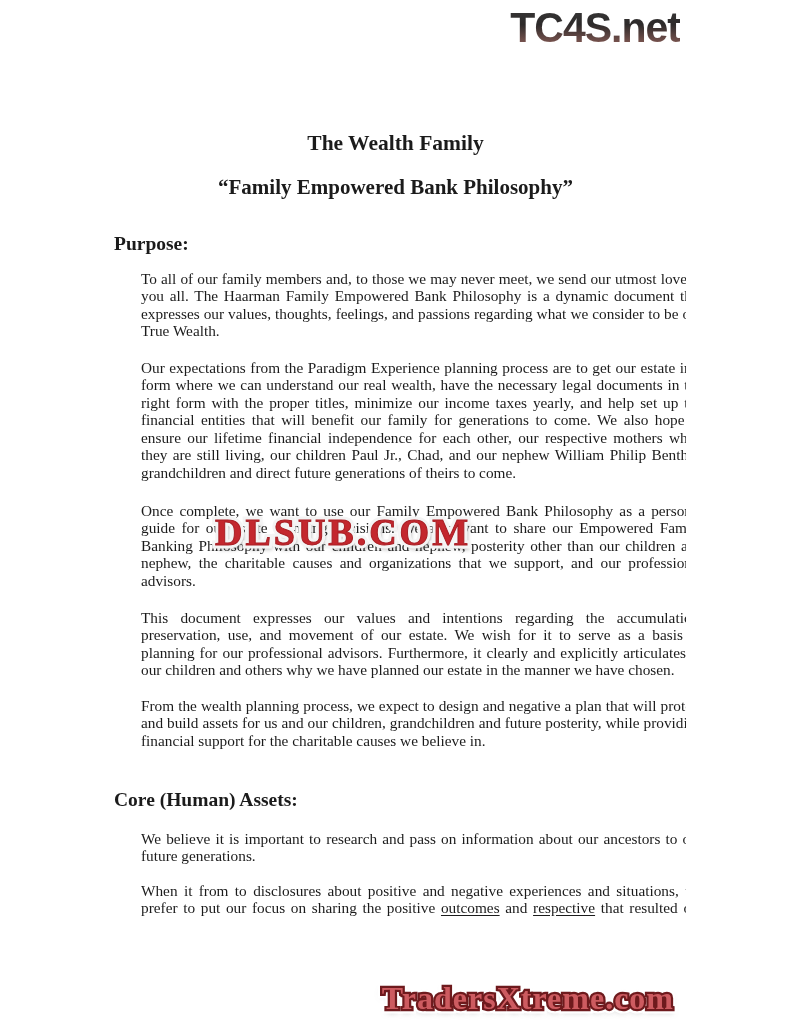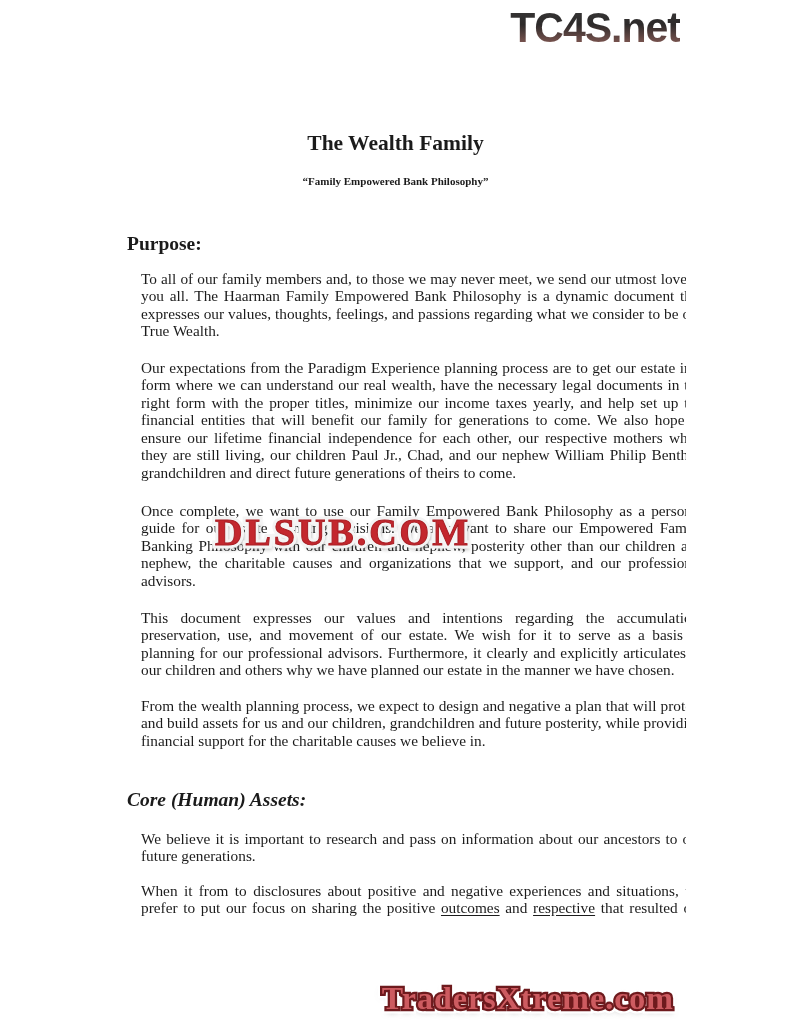--- a/index.html
+++ b/index.html
@@ -24,28 +24,28 @@
     white-space:nowrap;
   }
 
   
   .doc-title{
     position:absolute;top:131px;left:0;width:791px;
     text-align:center;font-weight:bold;font-size:21.5px;
   }
   .doc-subtitle{
     position:absolute;top:175px;left:0;width:791px;
-    text-align:center;font-weight:bold;font-size:11px;
+    text-align:center;font-weight:bold;font-size:21px;
   }
   .heading{
-    position:absolute;left:127px;width:562px;
+    position:absolute;left:114px;width:562px;
     font-weight:bold;font-size:19.5px;
   }
   .h-purpose{top:233px;}
-  .h-core{top:789px;font-style:italic;}
+  .h-core{top:789px;}
   .para{
     position:absolute;left:115px;width:562px;
     font-size:15.3px;line-height:17.45px;
     text-align:justify;
     margin-left:26px;
   }
   .p1{top:270px;}
   .p2{top:359px;}
   .p3{top:502px;}
   .p4{top:609px;}

